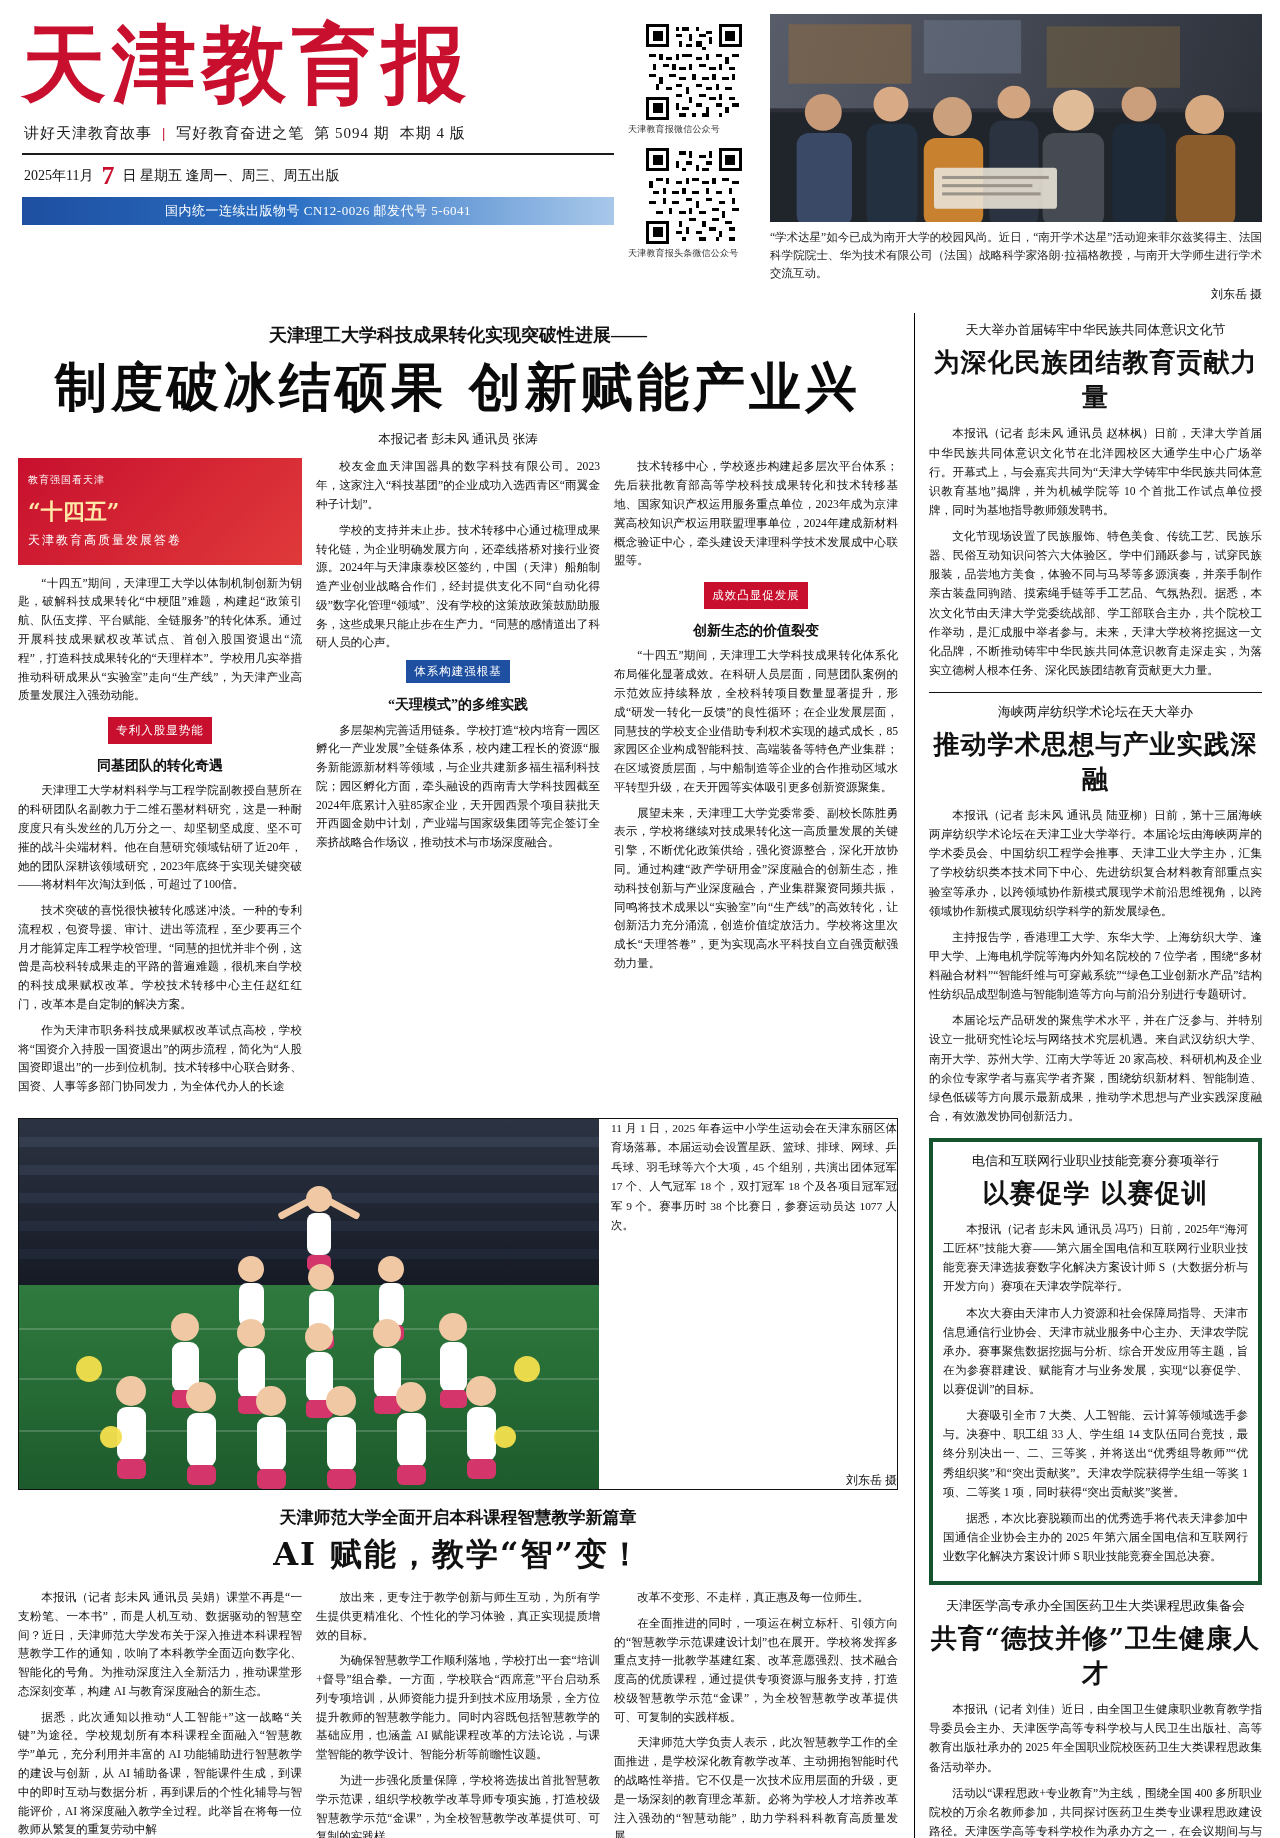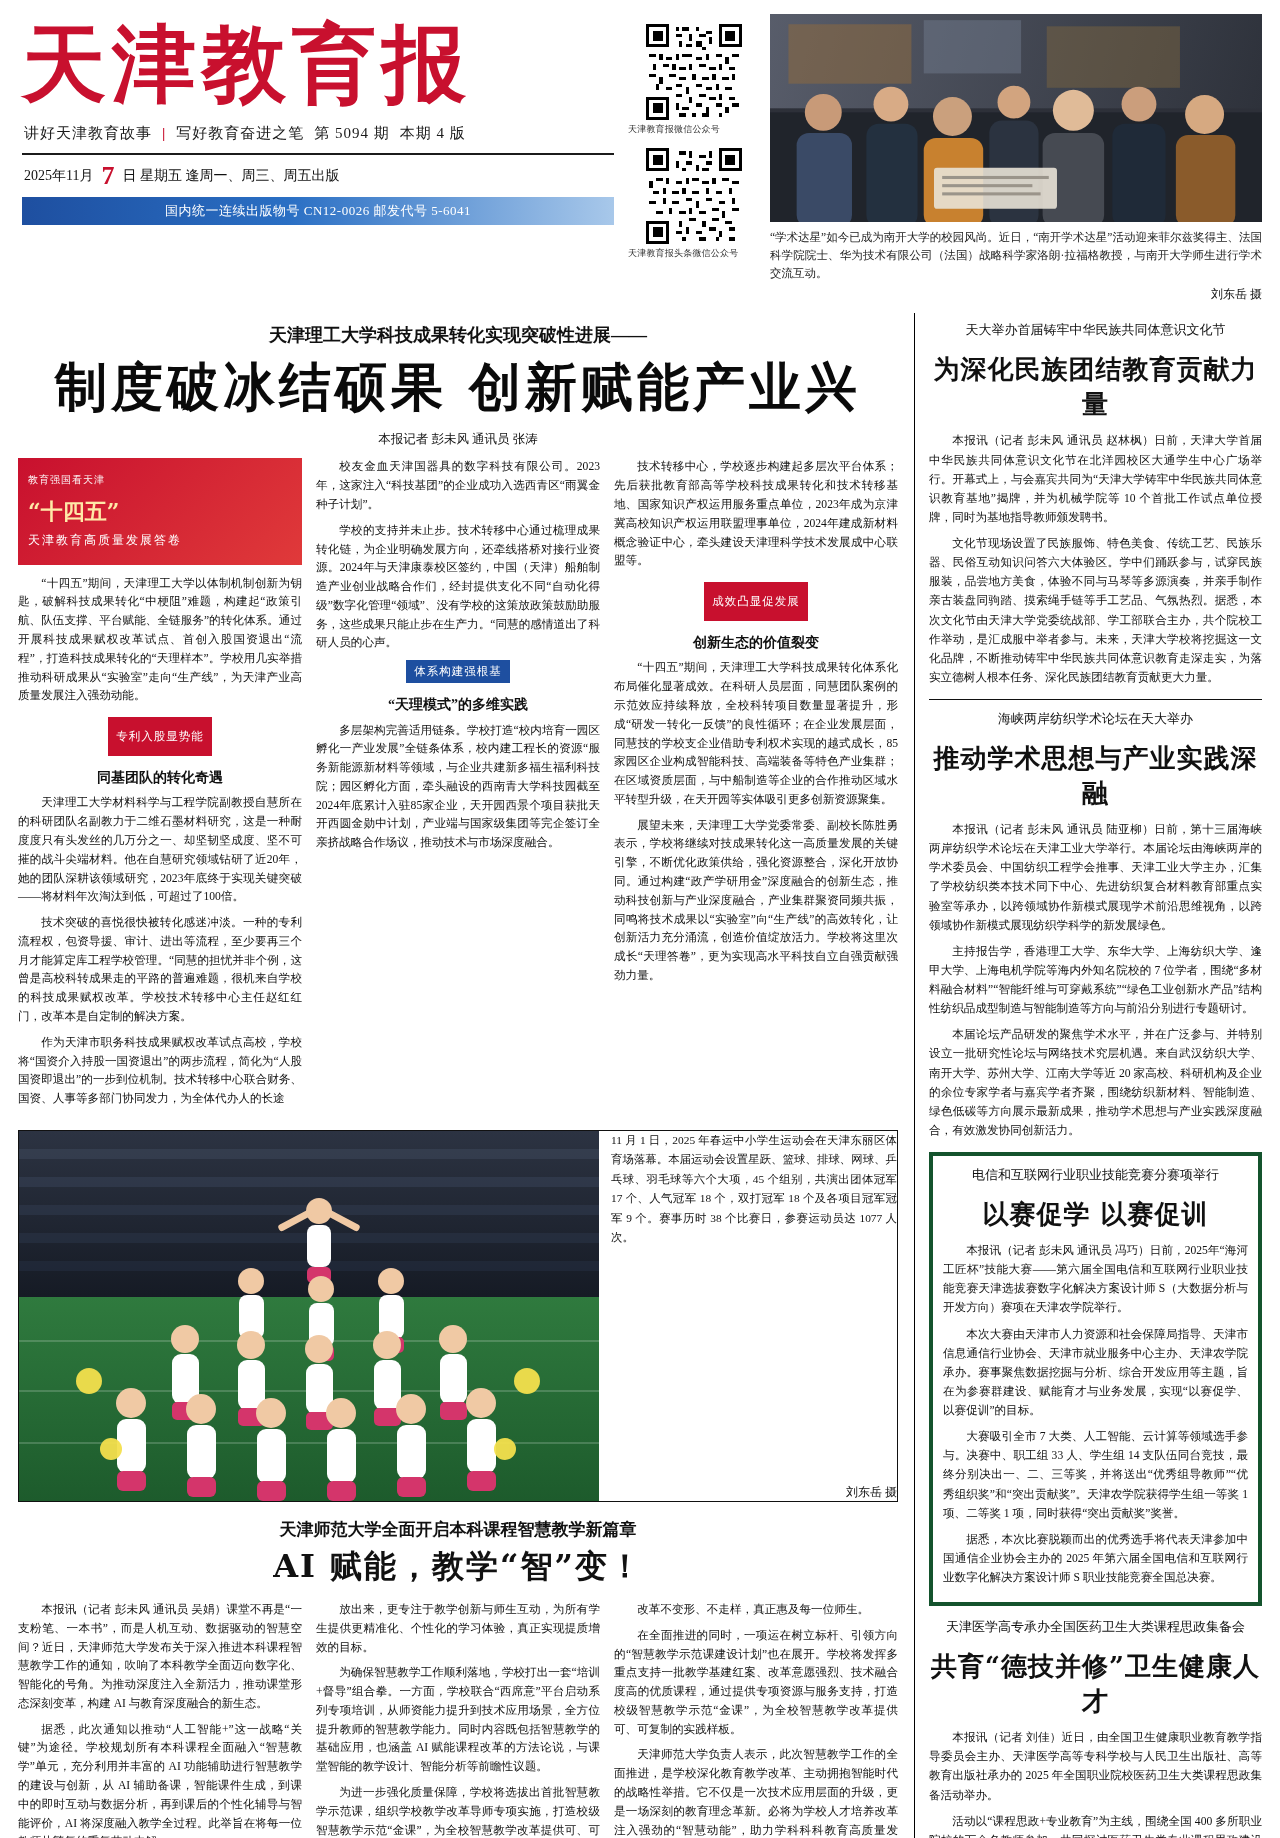--- a/index.html
+++ b/index.html
@@ -77,40 +77,40 @@
   .redbox {
     background: linear-gradient(135deg, #c8102e, #e03a3a);
     color: #fff; padding: 14px 10px; margin-bottom: 10px; position: relative;
   }
   .redbox .rb1 { font-size: 10px; letter-spacing: 1px; opacity: .95; }
   .redbox .rb2 { font-size: 22px; font-weight: bold; margin: 5px 0 2px; color: #ffe9a8; font-family: "DejaVu Serif", serif;}
   .redbox .rb3 { font-size: 12px; letter-spacing: 2px; }
 
   .subhead-red {
     display: inline-block; background: #c8102e; color: #fff; font-size: 11.5px;
-    padding: 10px 8px; margin: 4px 0 5px; letter-spacing: 1px;
+    padding: 4px 8px; margin: 4px 0 5px; letter-spacing: 1px;
   }
   .subhead-blue {
     display: inline-block; background: #1e4fa0; color: #fff; font-size: 11.5px;
     padding: 2px 8px; margin: 0 0 5px; letter-spacing: 1px;
   }
   .subhead-plain { font-size: 14px; font-weight: bold; text-align: center; margin: 6px 0 5px; }
 
   
   .bigphoto-wrap { border: 1px solid #111; margin-top: 14px; display: flex; gap: 12px; }
   .bigphoto { width: 580px; height: 370px; flex: 0 0 580px; overflow: hidden; position: relative; background: #1d5b2f; }
   .bigphoto-cap { flex: 1 1 auto; font-size: 11.4px; line-height: 1.7; text-align: justify; }
   .bigphoto-credit { font-size: 12px; text-align: right; margin-top: 10px; }
 
   .sec2-kicker { text-align: center; font-size: 17px; font-weight: bold; margin: 16px 0 2px; }
   .sec2-headline { text-align: center; font-size: 32px; font-weight: bold; letter-spacing: 2px; margin: 4px 0 12px; font-family: "DejaVu Serif", serif; }
 
   
   .r-kicker { font-size: 13px; text-align: center; margin: 8px 0 2px; }
-  .r-headline { font-size: 26px; font-weight: bold; text-align: center; letter-spacing: 1px; margin: 13px 0 9px; font-family: "DejaVu Serif", serif; }
+  .r-headline { font-size: 26px; font-weight: bold; text-align: center; letter-spacing: 1px; margin: 6px 0 9px; font-family: "DejaVu Serif", serif; }
   .r-body { font-size: 11.6px; line-height: 1.65; text-align: justify; }
   .r-body p { margin: 0 0 7px; text-indent: 2em; }
   .r-sep { border-top: 1px solid #111; margin: 12px 0 10px; }
 
   .boxed-red { border: 4px solid #14532d; padding: 10px 10px 8px; margin: 12px 0; }
   .boxed-red .r-kicker { margin-top: 0; }
 
   
   .ph-people { position: absolute; inset: 0; }
 </style>

